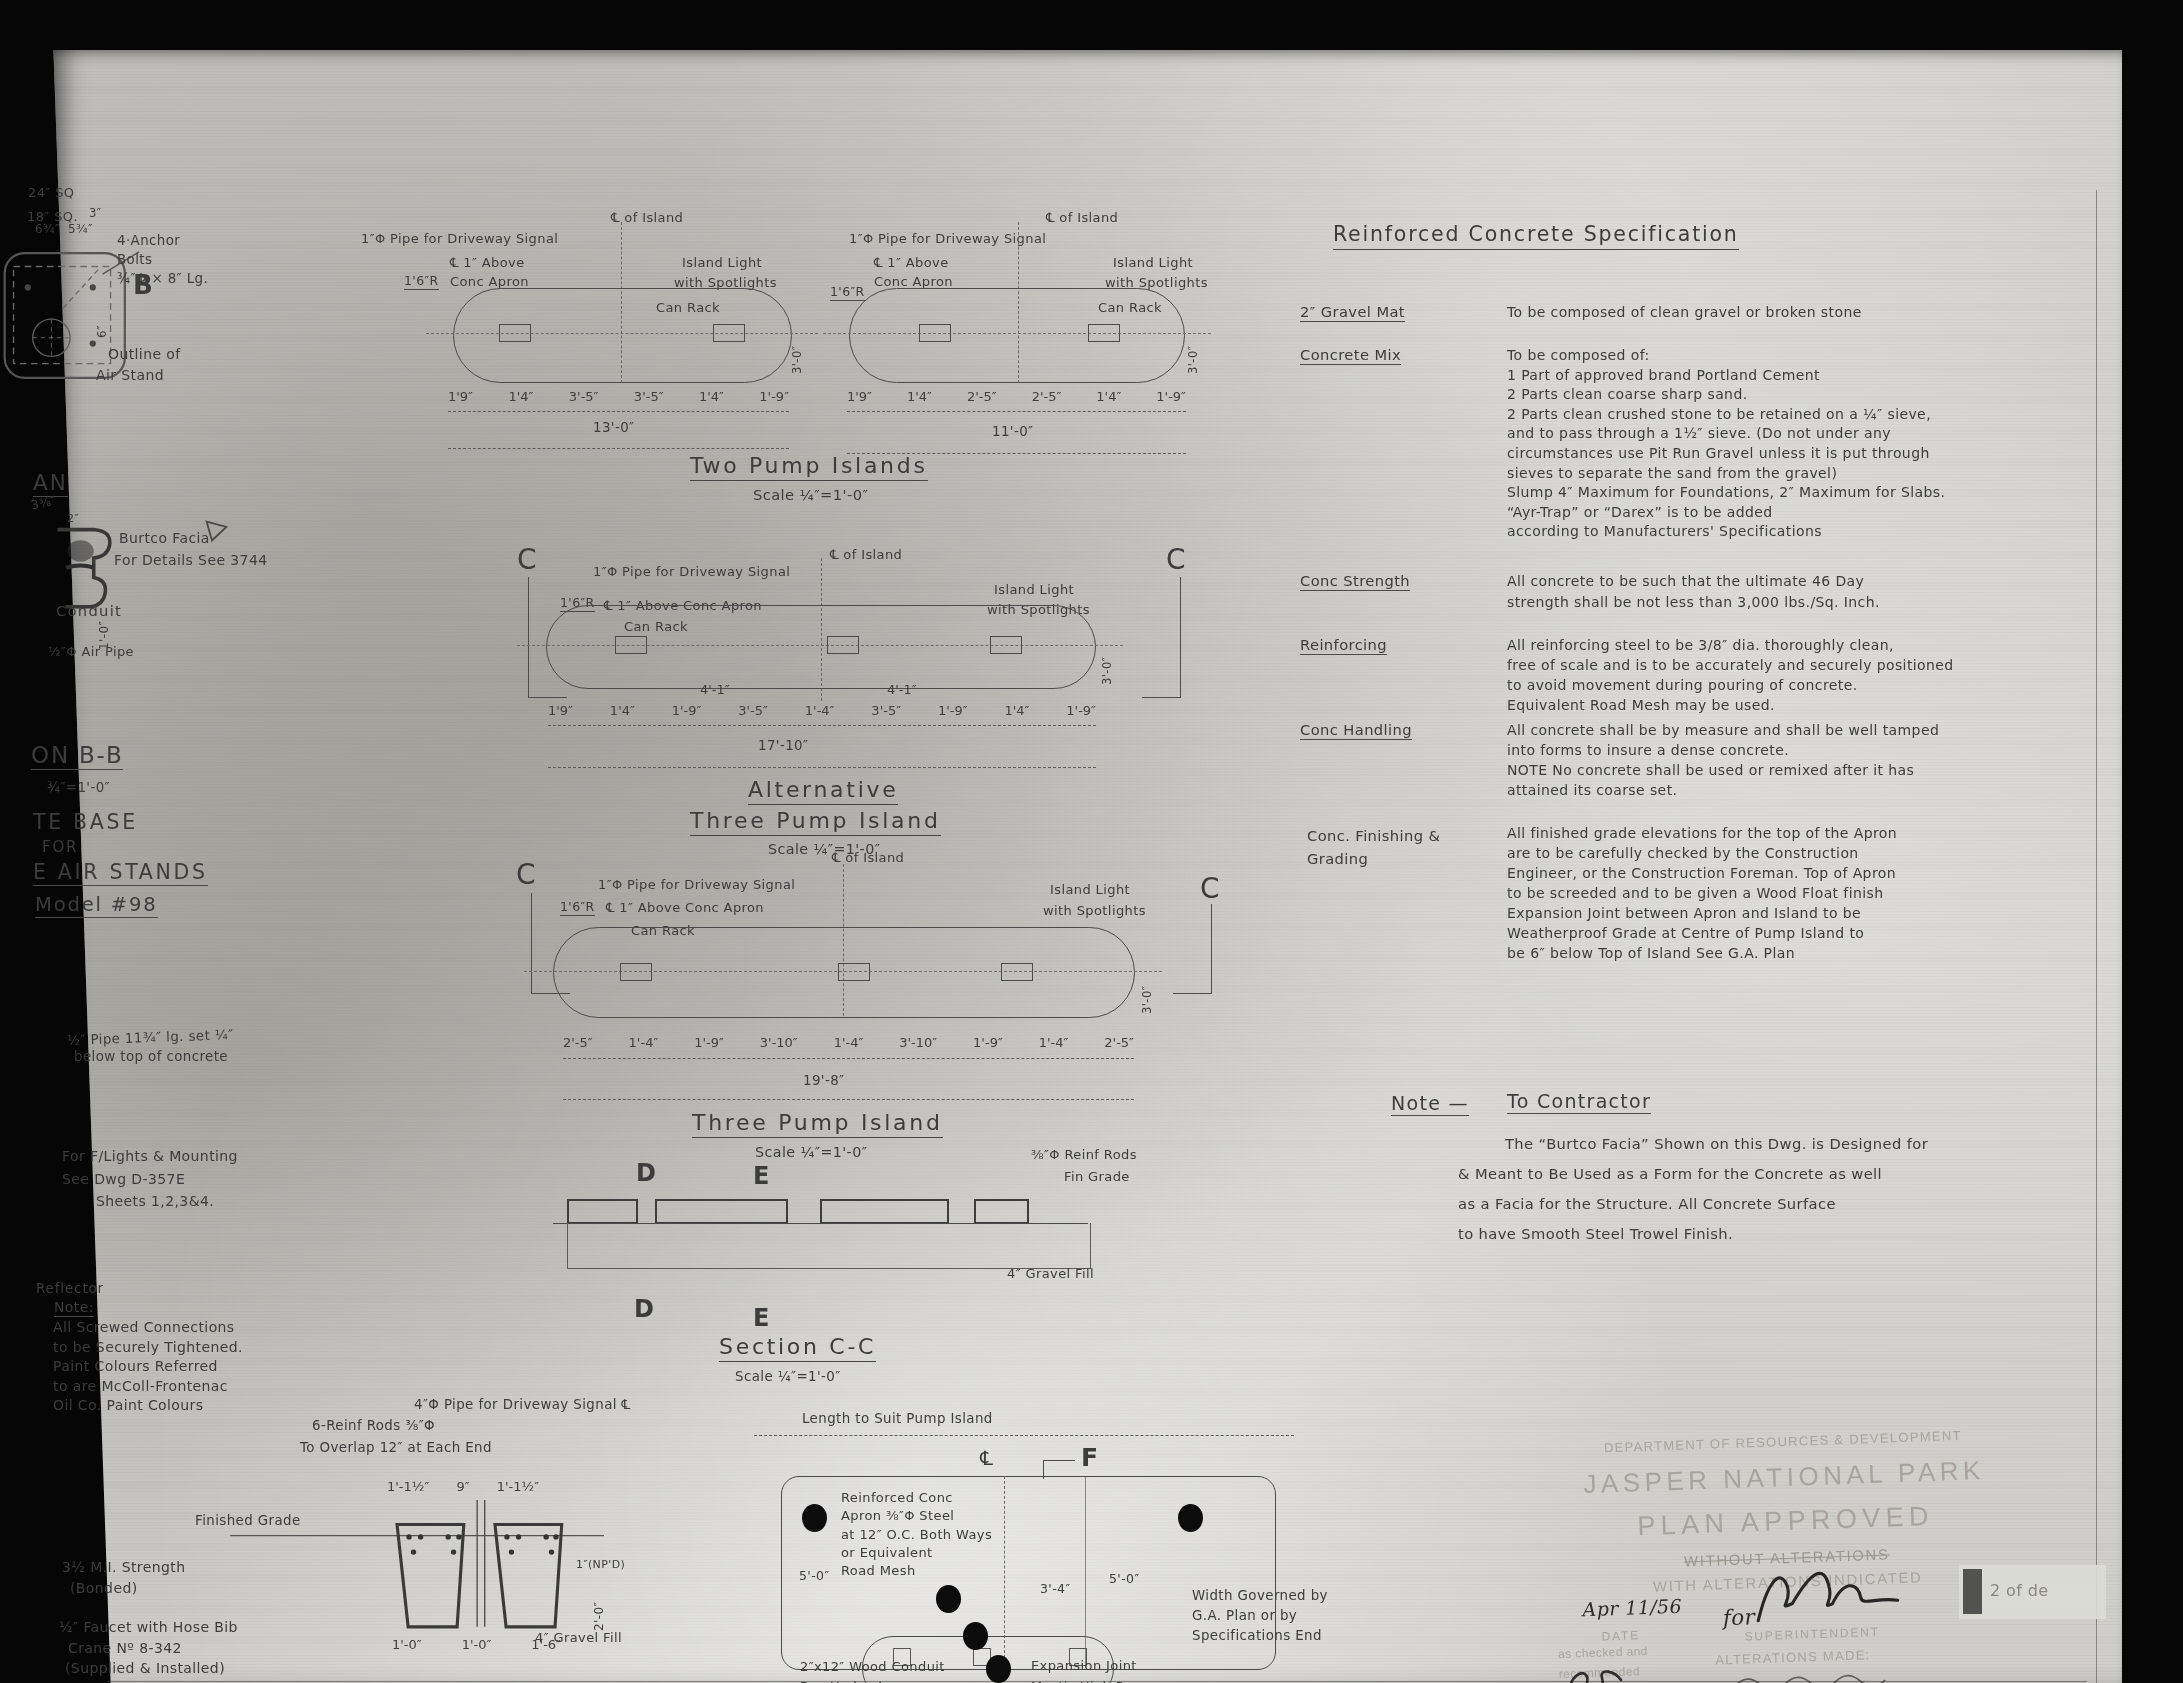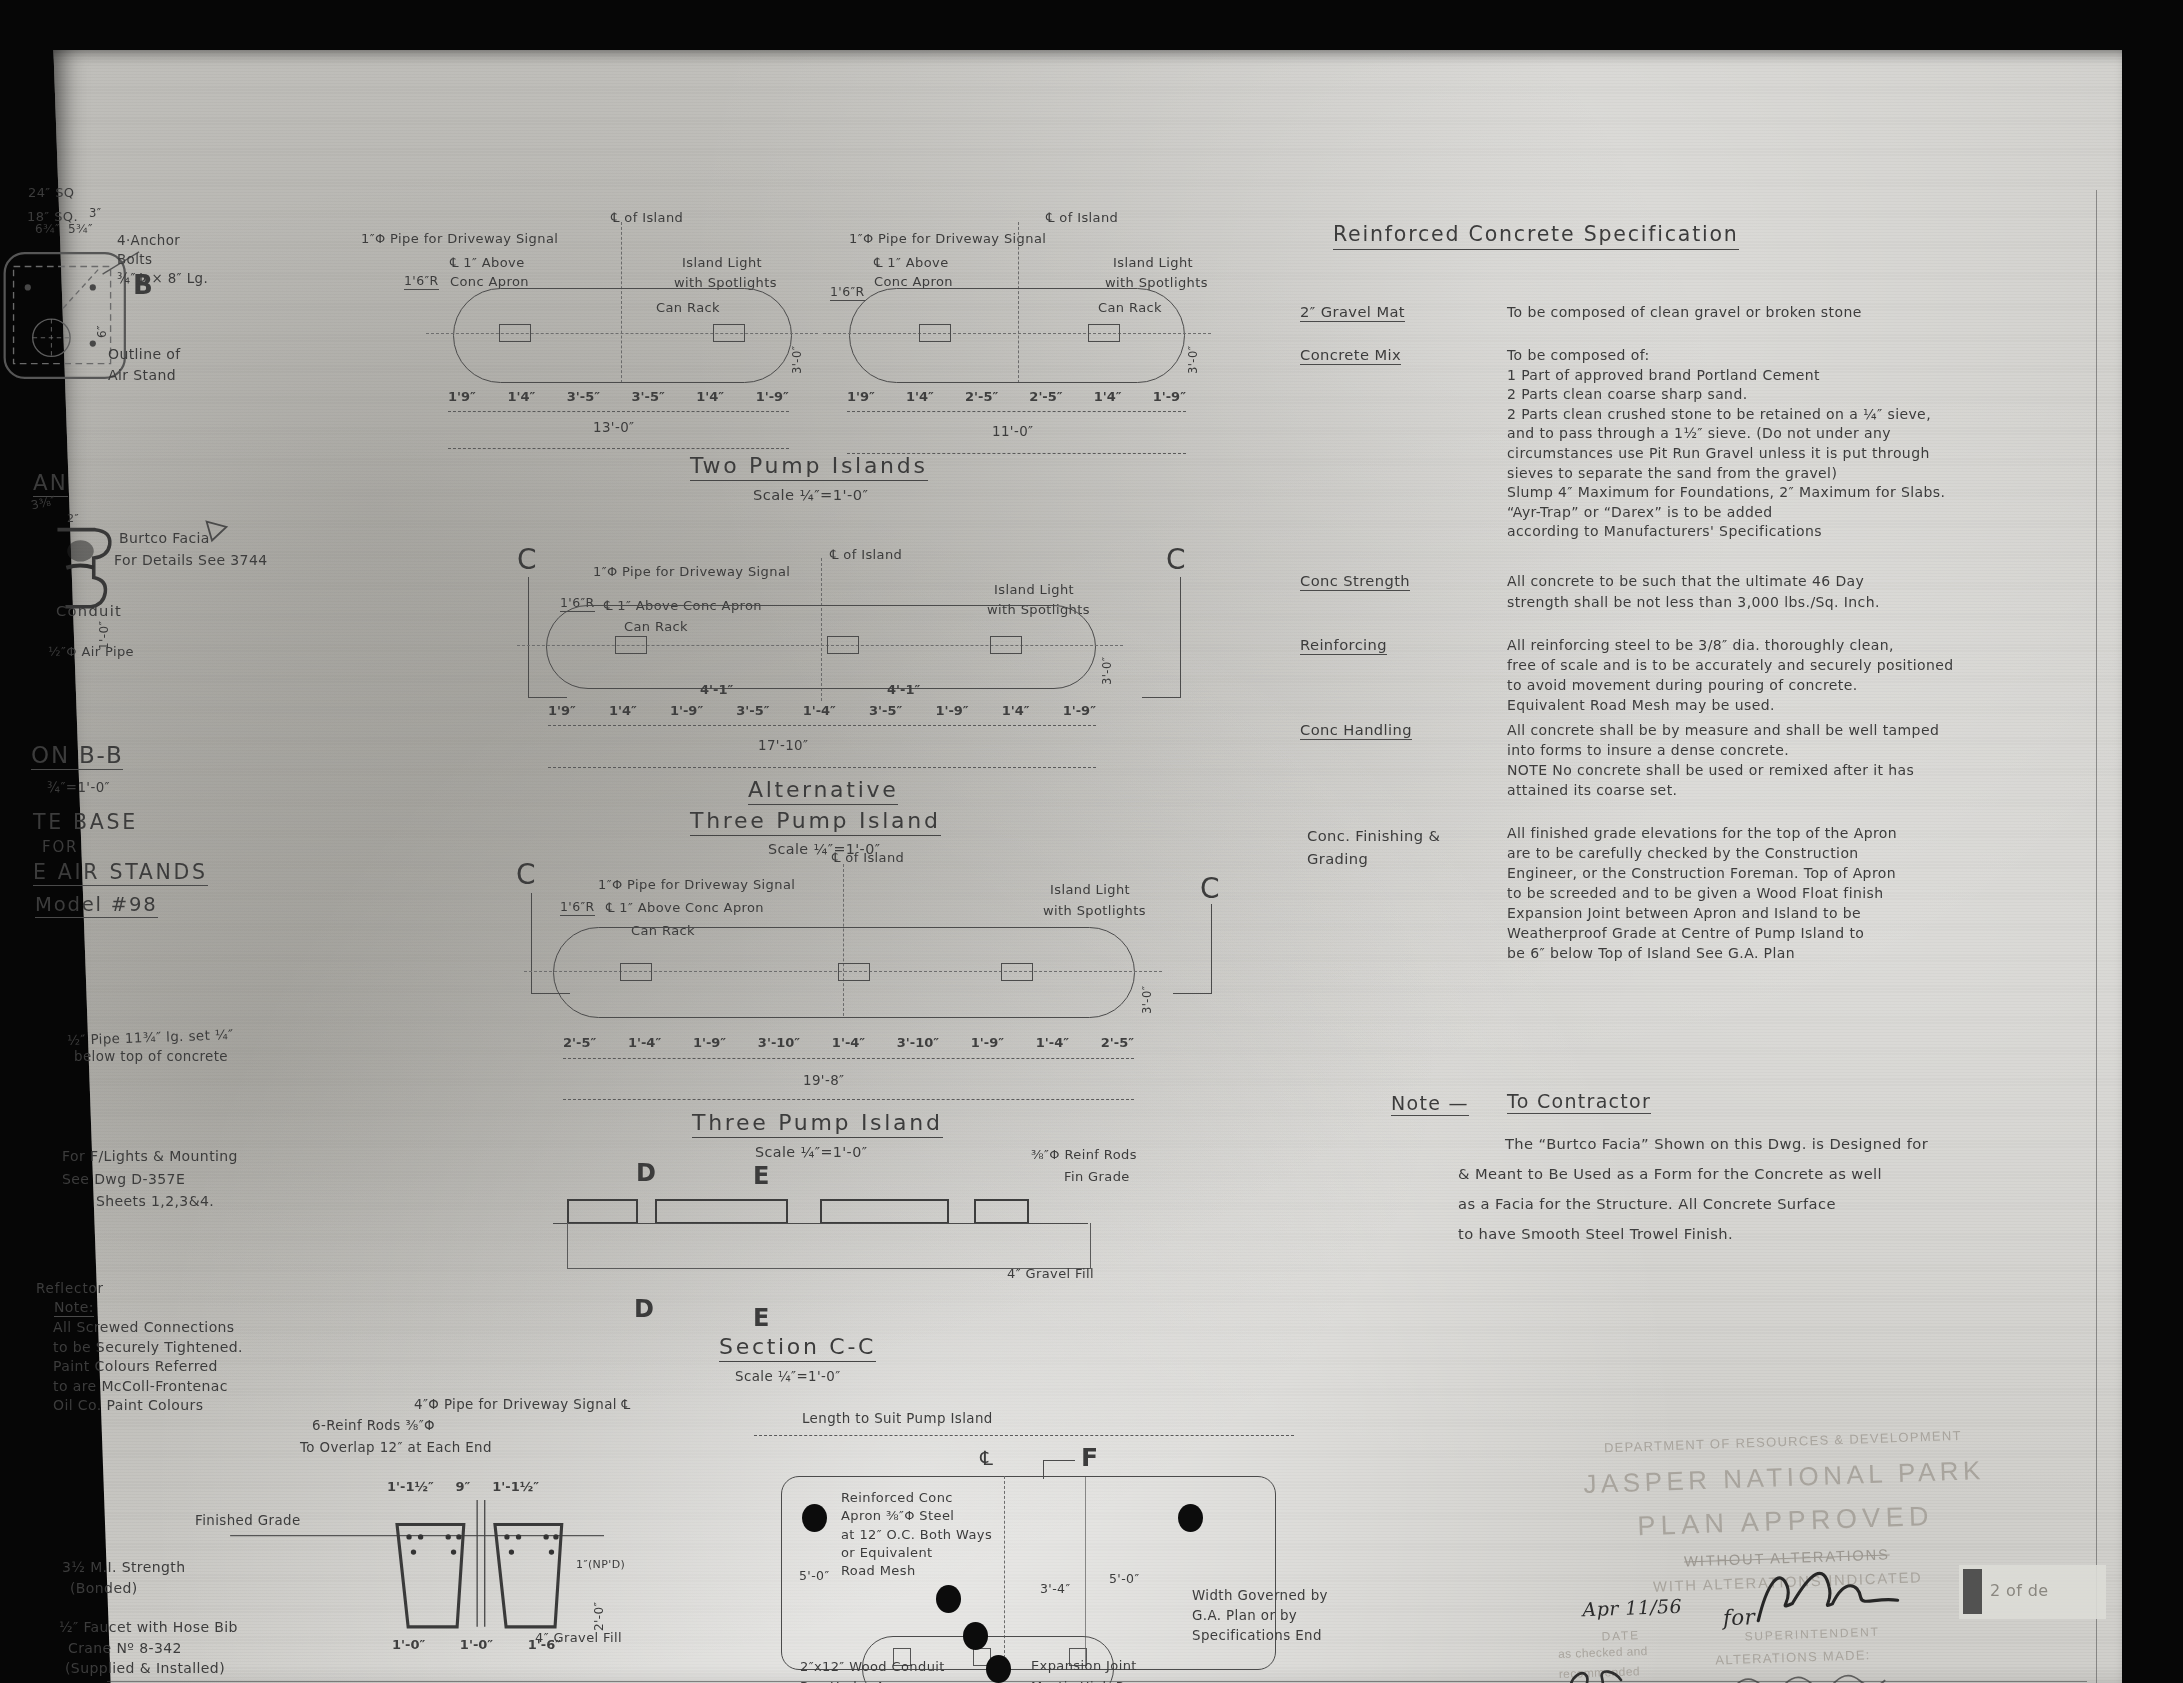--- a/index.html
+++ b/index.html
@@ -16,21 +16,21 @@
       repeating-linear-gradient(0deg, rgba(0,0,0,.025) 0 1.3px, rgba(255,255,255,.02) 1.3px 3.1px),
       #cfcecA;
     clip-path:polygon(0.55% 0,100% 0,100% 100%,3.3% 100%);
     box-shadow:inset 31px 0 27px -13.4px rgba(0,0,0,.65), inset 0 8px 13.4px -8px rgba(0,0,0,.5);}
   .t{position:absolute;white-space:nowrap;color:#3c3c3c;font-size:14px;letter-spacing:0.4px;}
   .u{border-bottom:1.3px solid #4a4a4a;padding-bottom:1.3px;}
   .dtitle{font-size:22px;letter-spacing:2.7px;border-bottom:1.3px solid #454545;padding-bottom:2.2px;}
   .heading{font-size:20.5px;letter-spacing:1.8px;border-bottom:1.3px solid #454545;padding-bottom:2.7px;}
   .ln{white-space:nowrap;}
   .lines{position:absolute;color:#3c3c3c;font-size:14px;letter-spacing:0.4px;}
-  .dimrow{position:absolute;display:flex;justify-content:space-between;color:#3f3f3f;font-size:13px;white-space:nowrap;font-weight:bold;}
+  .dimrow{position:absolute;display:flex;justify-content:space-between;color:#3f3f3f;font-size:13px;white-space:nowrap;}
   .line{position:absolute;background:#4a4a4a;}
   .dashline{position:absolute;border-top:1.3px dashed #5a5a5a;}
   .vdash{position:absolute;border-left:0.9px dashed #6b6b6b;}
   .clh{position:absolute;border-top:0.9px dashed #6e6e6e;}
   .oval{position:absolute;border:1.8px solid #4b4b4b;border-radius:445px;}
   .rack{position:absolute;width:30px;height:16px;border:1.3px solid #4b4b4b;}
   .sq{position:absolute;width:16px;height:16px;border:1.3px solid #555;}
   .brkl{position:absolute;border-left:1.3px solid #4b4b4b;border-bottom:1.3px solid #4b4b4b;}
   .brkr{position:absolute;border-right:1.3px solid #4b4b4b;border-bottom:1.3px solid #4b4b4b;}
   .bigC{font-size:28px;letter-spacing:0;}
@@ -73,21 +73,21 @@
       <line x1="190" y1="72" x2="272" y2="22" stroke="#555" stroke-width="3"></line>
     </svg>
     <div class="lines" style="left:117px;top:219px;font-size:13.4px;line-height:19px">
         <div class="ln">4·Anchor</div>
         <div class="ln">Bolts</div>
         <div class="ln">¾″Φ × 8″ Lg.</div>
       </div>
     <div class="t" style="left:133px;top:258px;font-size:26px;font-weight:bold">B</div>
     <div class="t r90" style="left:109px;top:312px;font-size:12px">6″</div>
     <div class="t" style="left:108px;top:334px;font-size:14px">Outline of</div>
-    <div class="t" style="left:108px;top:355px;font-size:14px">Air Stand</div>
+    <div class="t" style="left:96px;top:355px;font-size:14px">Air Stand</div>
     <div class="t u" style="left:33px;top:458px;font-size:21.4px;letter-spacing:2.2px">AN</div>
     <div class="t" style="left:31px;top:484px;font-size:12px;transform:rotate(-12deg)">3⅜″</div>
     <div class="t" style="left:67px;top:500px;font-size:11px">2″</div>
     <svg style="left:53px;top:513px" width="62" height="89" viewBox="0 0 140 200">
       <path d="M10,10 H95 Q132,14 128,44 Q124,70 92,74 L92,118 Q122,124 118,152 Q114,180 86,184 L28,184" fill="none" stroke="#383838" stroke-width="8"></path>
       <ellipse cx="62" cy="58" rx="30" ry="24" fill="rgba(35,35,35,.5)"></ellipse>
       <path d="M30,96 Q62,86 92,96" fill="none" stroke="#303030" stroke-width="9"></path>
     </svg>
     <div class="t" style="left:119px;top:518px;font-size:14px">Burtco Facia</div>
     <div class="t" style="left:114px;top:540px;font-size:14px">For Details See  3744</div>

